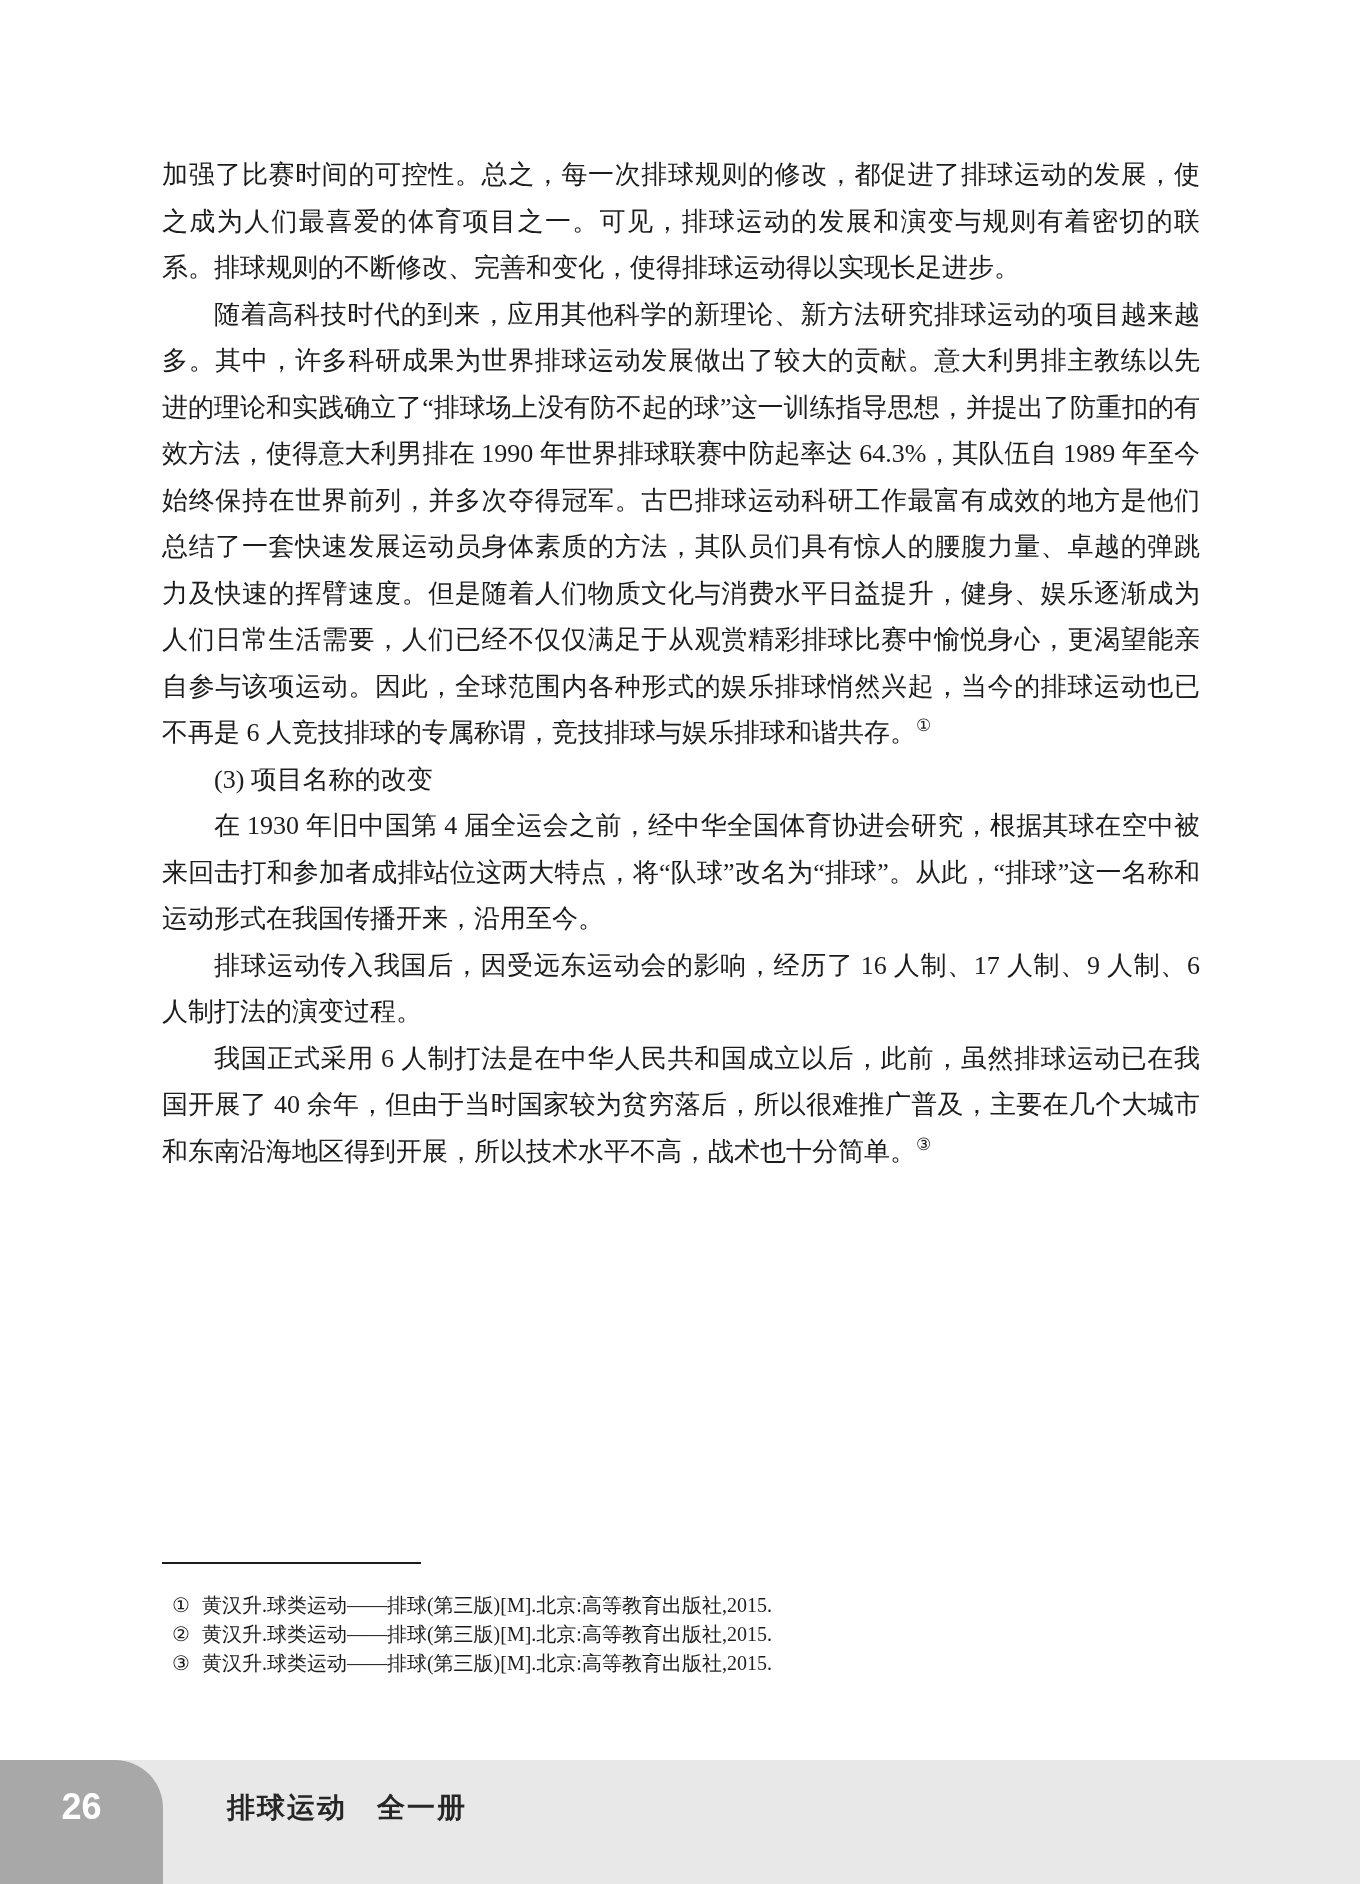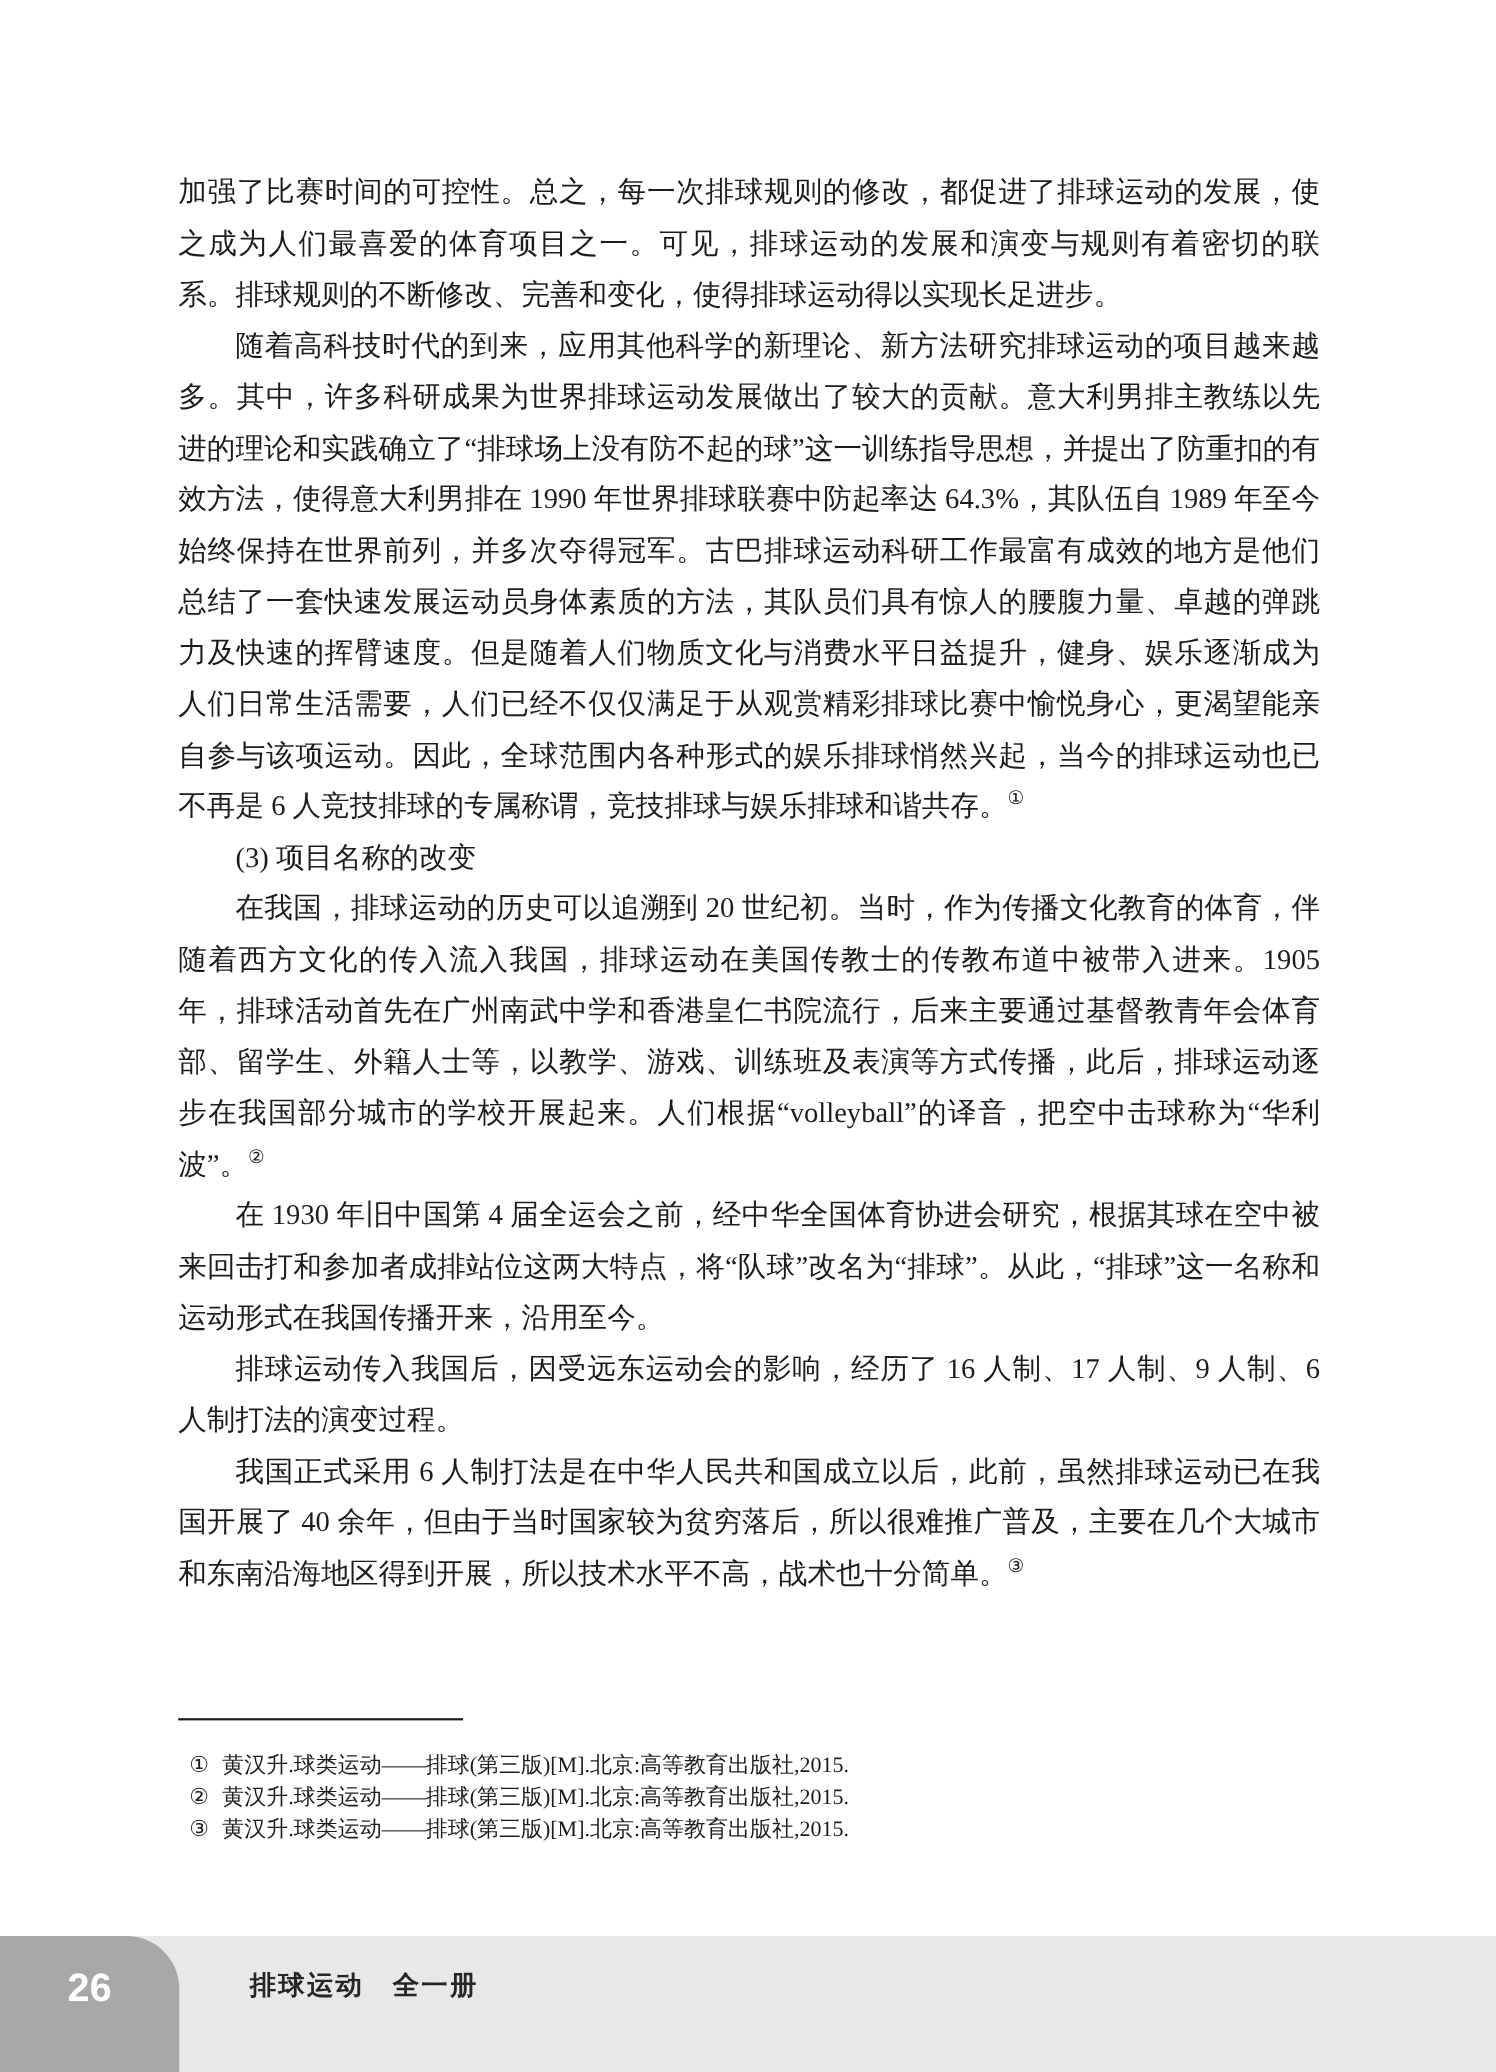--- a/index.html
+++ b/index.html
@@ -74,42 +74,41 @@
     text-align:center;
     font-family:"Liberation Sans","DejaVu Sans",sans-serif;
     font-weight:bold;
     font-size:36px;
     line-height:36px;
     color:var(--footer-page-number);
   }
   .footer-title{
     position:absolute;
     left:227px;top:1793px;
-    font-family:Liberation Mono, monospace;
+    font-family:Liberation Serif, serif;
     font-weight:bold;
-    font-size:24px;
+    font-size:28px;
     line-height:30px;
     letter-spacing:2px;
     color:var(--footer-title);
   }
 </style>
 </head>
 <body>
 
 <div class="content">
 
     <p class="no-indent"><span>加强了比赛时间的可控性。总之，每一次排球规则的修改，都促进了排球运动的发展，使之成为人们最喜爱的体育项目之一。可见，排球运动的发展和演变与规则有着密切的联系。排球规则的不断修改、完善和变化，使得排球运动得以实现长足进步。</span></p>
 
 
     <p><span>随着高科技时代的到来，应用其他科学的新理论、新方法研究排球运动的项目越来越多。其中，许多科研成果为世界排球运动发展做出了较大的贡献。意大利男排主教练以先进的理论和实践确立了“排球场上没有防不起的球”这一训练指导思想，并提出了防重扣的有效方法，使得意大利男排在 1990 年世界排球联赛中防起率达 64.3%，其队伍自 1989 年至今始终保持在世界前列，并多次夺得冠军。古巴排球运动科研工作最富有成效的地方是他们总结了一套快速发展运动员身体素质的方法，其队员们具有惊人的腰腹力量、卓越的弹跳力及快速的挥臂速度。但是随着人们物质文化与消费水平日益提升，健身、娱乐逐渐成为人们日常生活需要，人们已经不仅仅满足于从观赏精彩排球比赛中愉悦身心，更渴望能亲自参与该项运动。因此，全球范围内各种形式的娱乐排球悄然兴起，当今的排球运动也已不再是 6 人竞技排球的专属称谓，竞技排球与娱乐排球和谐共存。</span><sup class="fnref">①</sup></p>
 
 
     <p><span>(3) 项目名称的改变</span></p>
 
-    <p><span>在我国，排球运动的历史可以追溯到 20 世纪初。当时，作为传播文化教育的体育，伴随着西方文化的传入流入我国，排球运动在美国传教士的传教布道中被带入进来。1905 年，排球活动首先在广州南武中学和香港皇仁书院流行，后来主要通过基督教青年会体育部、留学生、外籍人士等，以教学、游戏、训练班及表演等方式传播，此后，排球运动逐步在我国部分城市的学校开展起来。人们根据“volleyball”的译音，把空中击球称为“华利波”。</span><sup class="fnref">②</sup></p>
 
     <p><span>在 1930 年旧中国第 4 届全运会之前，经中华全国体育协进会研究，根据其球在空中被来回击打和参加者成排站位这两大特点，将“队球”改名为“排球”。从此，“排球”这一名称和运动形式在我国传播开来，沿用至今。</span></p>
 
     <p><span>排球运动传入我国后，因受远东运动会的影响，经历了 16 人制、17 人制、9 人制、6 人制打法的演变过程。</span></p>
 
     <p><span>我国正式采用 6 人制打法是在中华人民共和国成立以后，此前，虽然排球运动已在我国开展了 40 余年，但由于当时国家较为贫穷落后，所以很难推广普及，主要在几个大城市和东南沿海地区得到开展，所以技术水平不高，战术也十分简单。</span><sup class="fnref">③</sup></p>
   </div>
 
 <div class="footnote-sep"></div>
 

